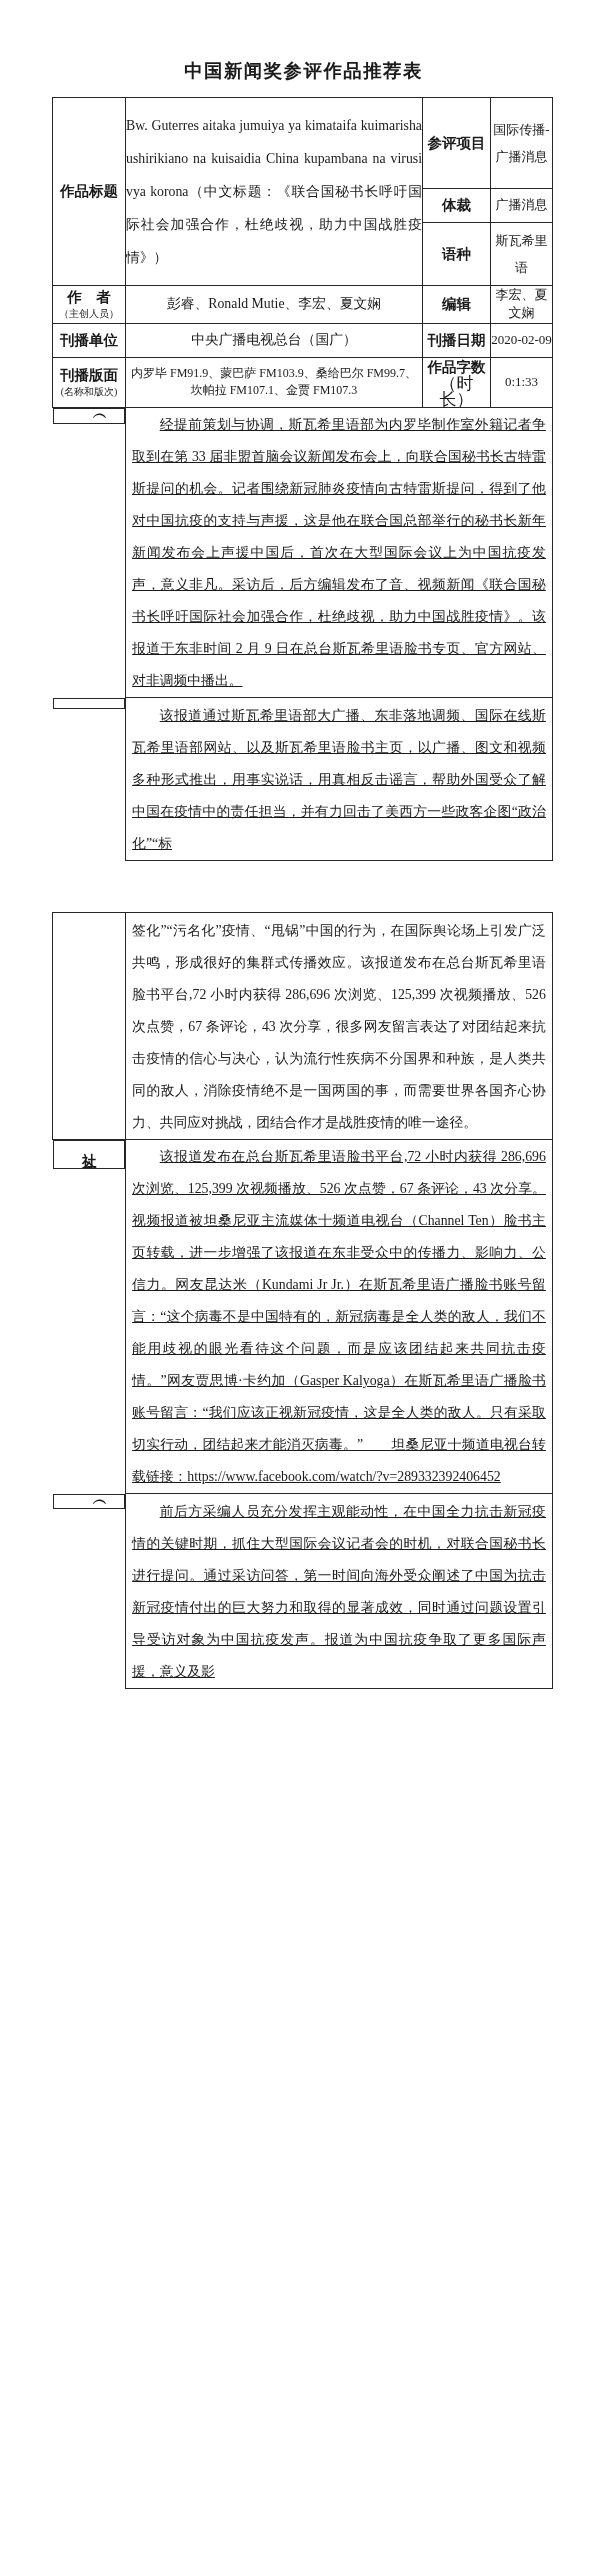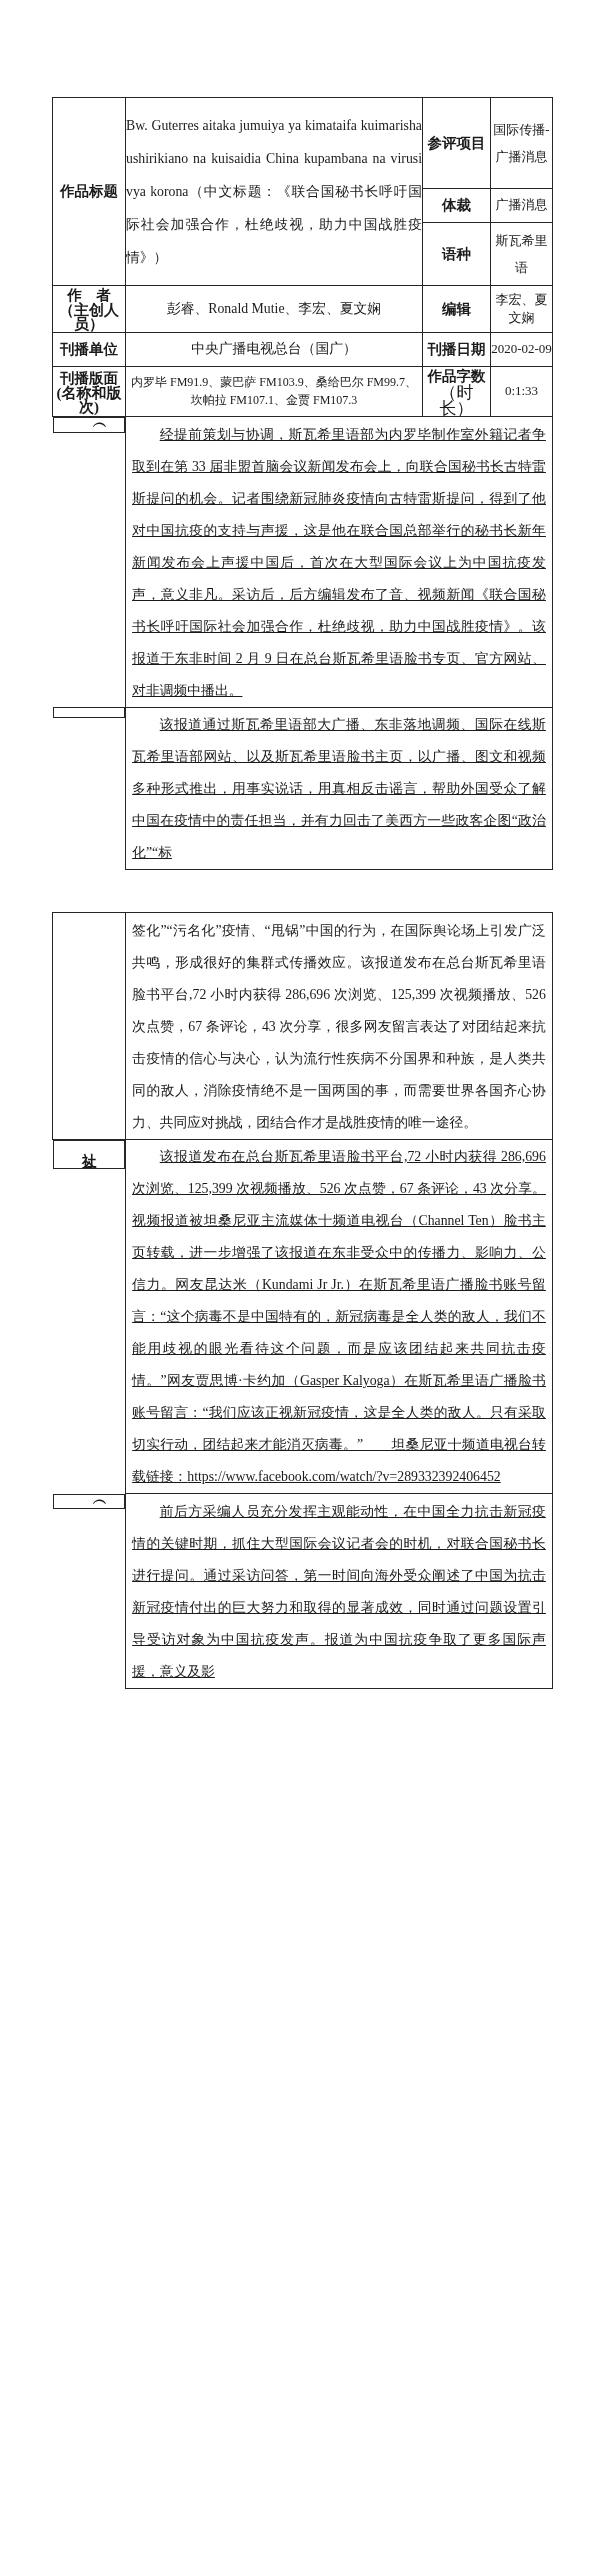--- a/index.html
+++ b/index.html
@@ -20,21 +20,21 @@
   
   .c-label{width:73px;}
   .c-content{width:297px;}
   .c-rlabel{width:68px;}
   .c-rvalue{width:62px;}
   
   .c-label2{width:73px;}
   .c-content2{width:427px;}
 
   .h-label{font-weight:bold;font-size:14.5px;text-align:center;line-height:18.4px;}
-  .h-label .sub{display:block;font-weight:bold;font-size:15px;line-height:13.8px;}
+  .h-label .sub{display:block;font-weight:normal;font-size:10px;line-height:13.8px;}
   .r-label{font-weight:bold;font-size:14.5px;text-align:center;line-height:18.4px;}
   .r-label .sub{display:block;font-weight:normal;font-size:17px;line-height:15.3px;}
   .r-value{font-size:13px;text-align:center;line-height:27.5px;}
   .r-value.tight{line-height:18.4px;}
   .c-value{font-size:13.8px;text-align:center;line-height:18.4px;}
   .c-value.small{font-size:12px;line-height:17.6px;}
 
   .title-cell{font-size:13.8px;line-height:33px;text-align:justify;padding:0 7.6px;}
 
   .vlabel{display:flex;justify-content:center;align-items:center;gap:2.3px;}
@@ -54,20 +54,21 @@
   .sig-line{font-size:13.8px;line-height:32px;}
   .sig-name{padding-left:92px;font-weight:bold;}
   .sig-seal{padding-left:164px;font-weight:bold;}
   .sig-date{padding-left:147px;}
 </style>
 </head>
 <body>
 
 <div class="page">
 
+  <div class="doc-title">中国新闻奖参评作品推荐表</div>
 
   <table class="rec" style="top:97px;">
     <colgroup>
         <col class="c-label">
         <col class="c-content">
         <col class="c-rlabel">
         <col class="c-rvalue">
       </colgroup>
     <tbody>
         <tr style="height:91px;">

